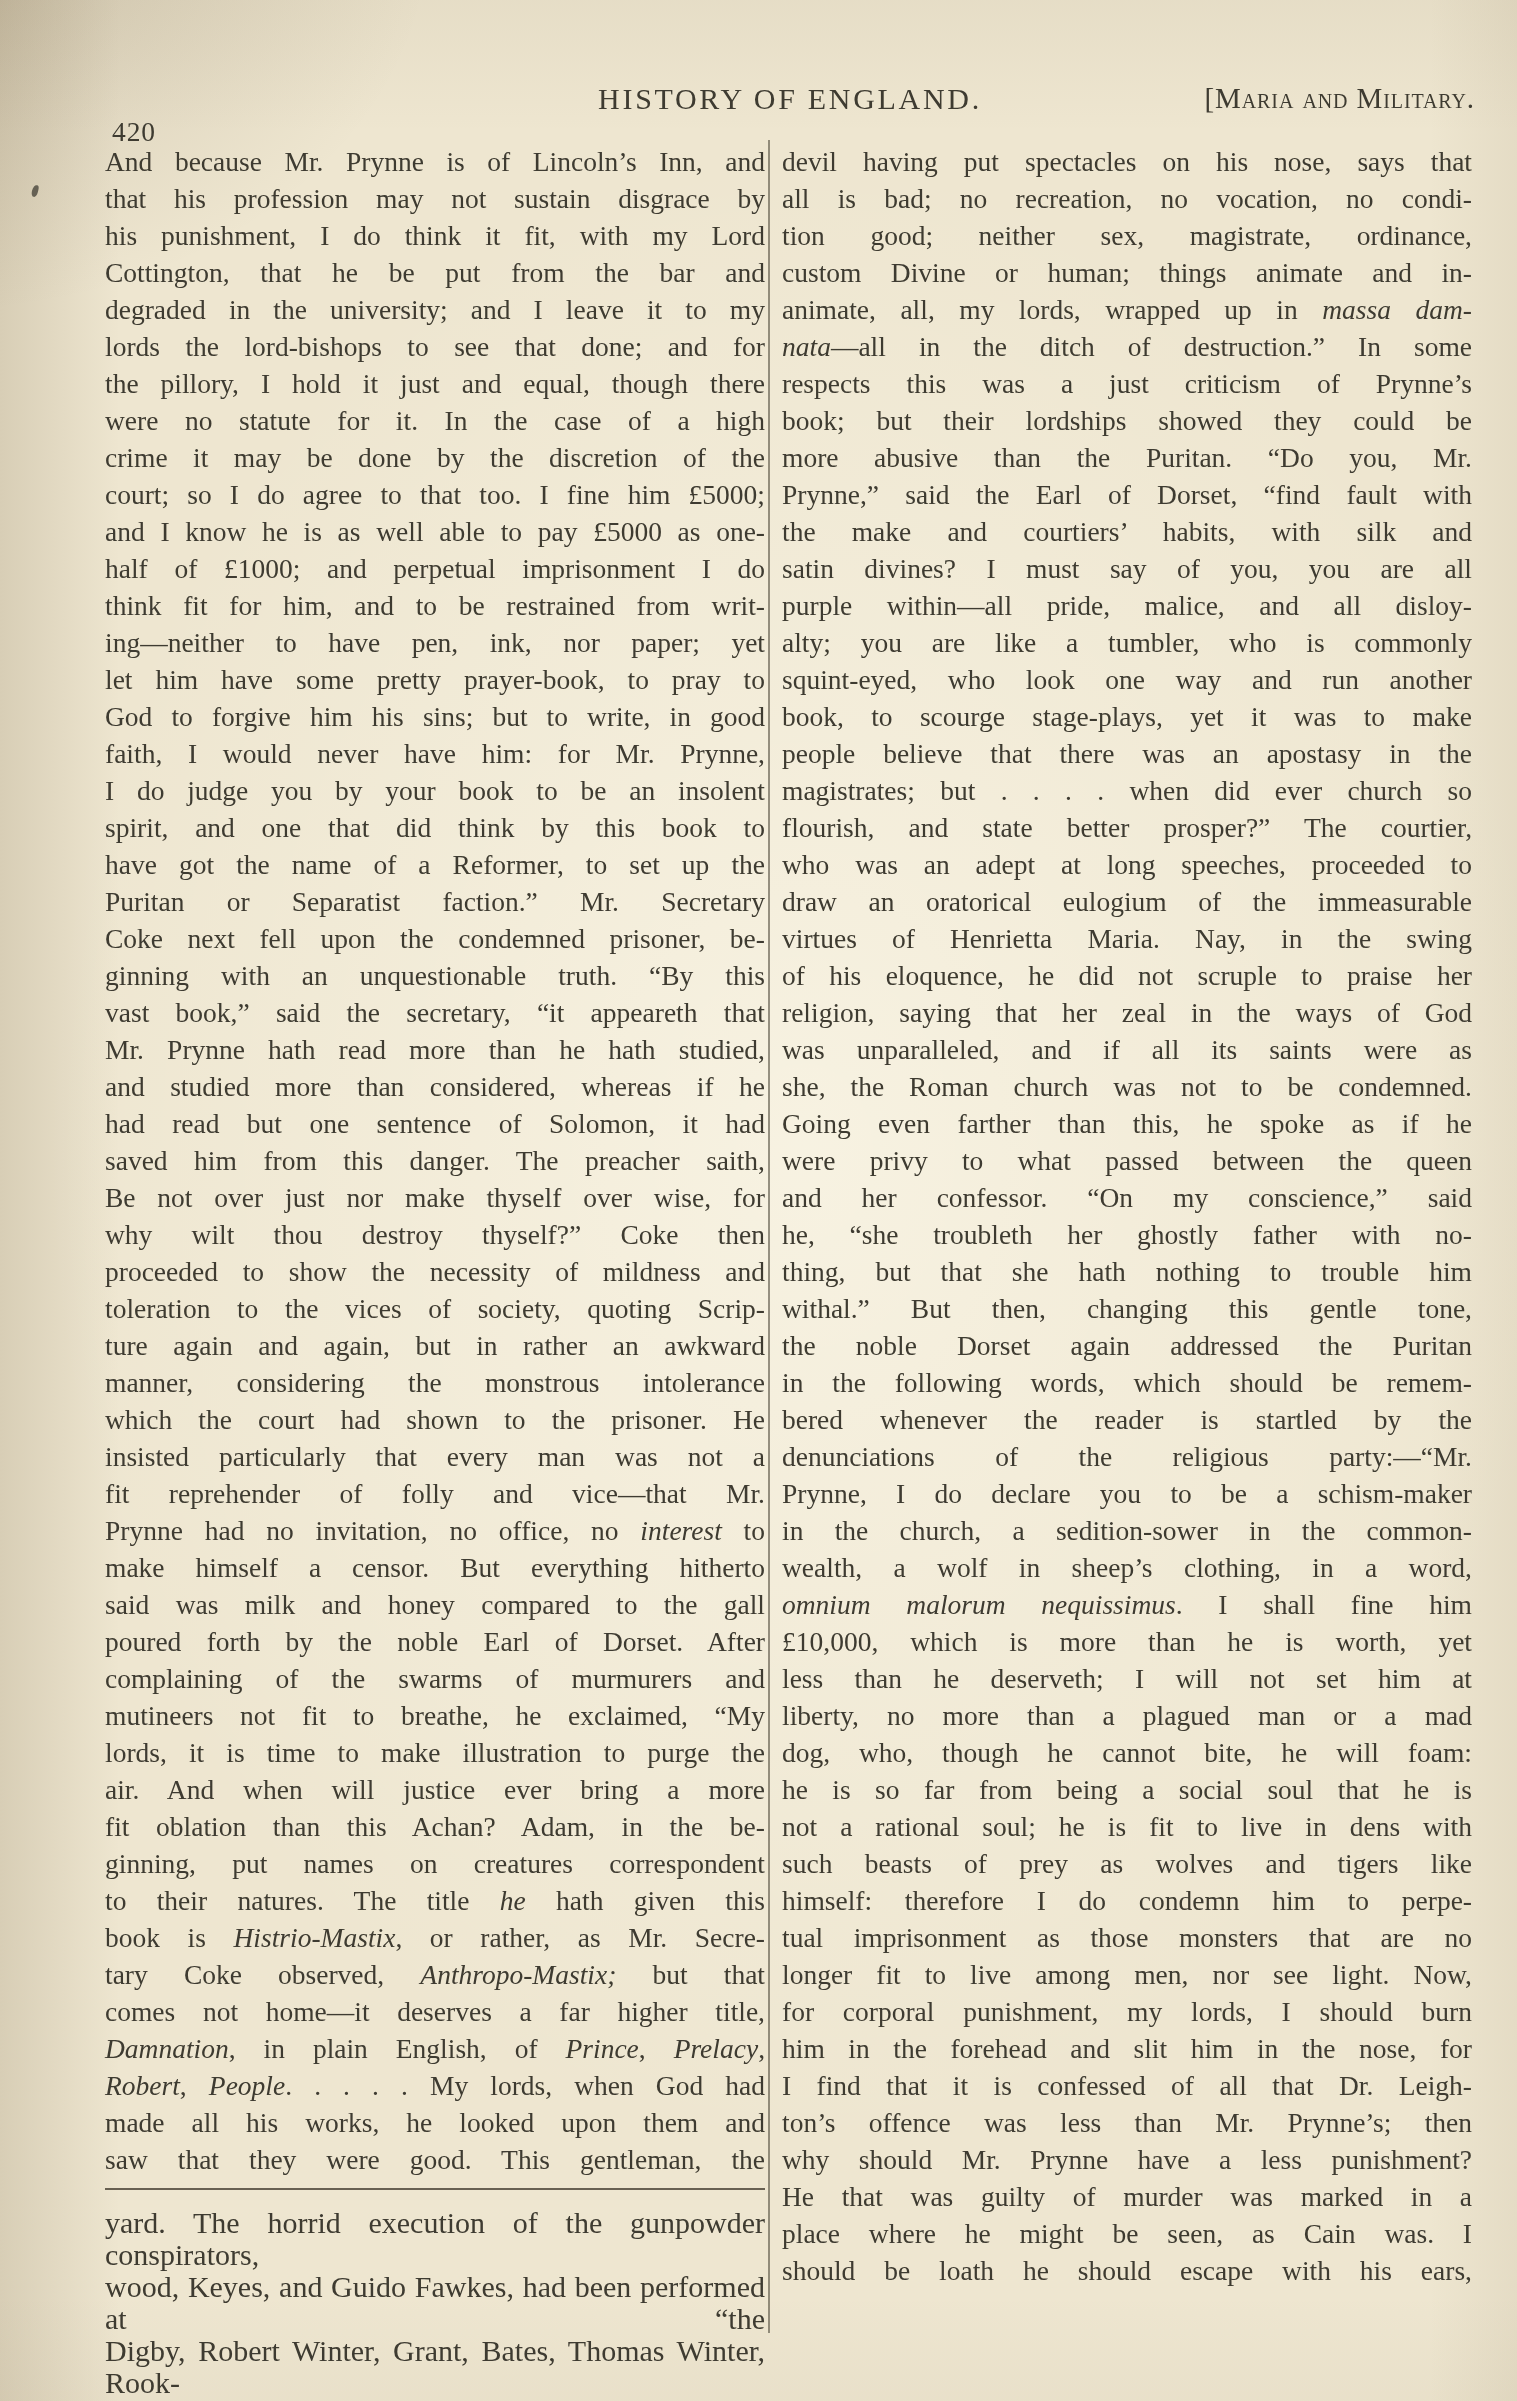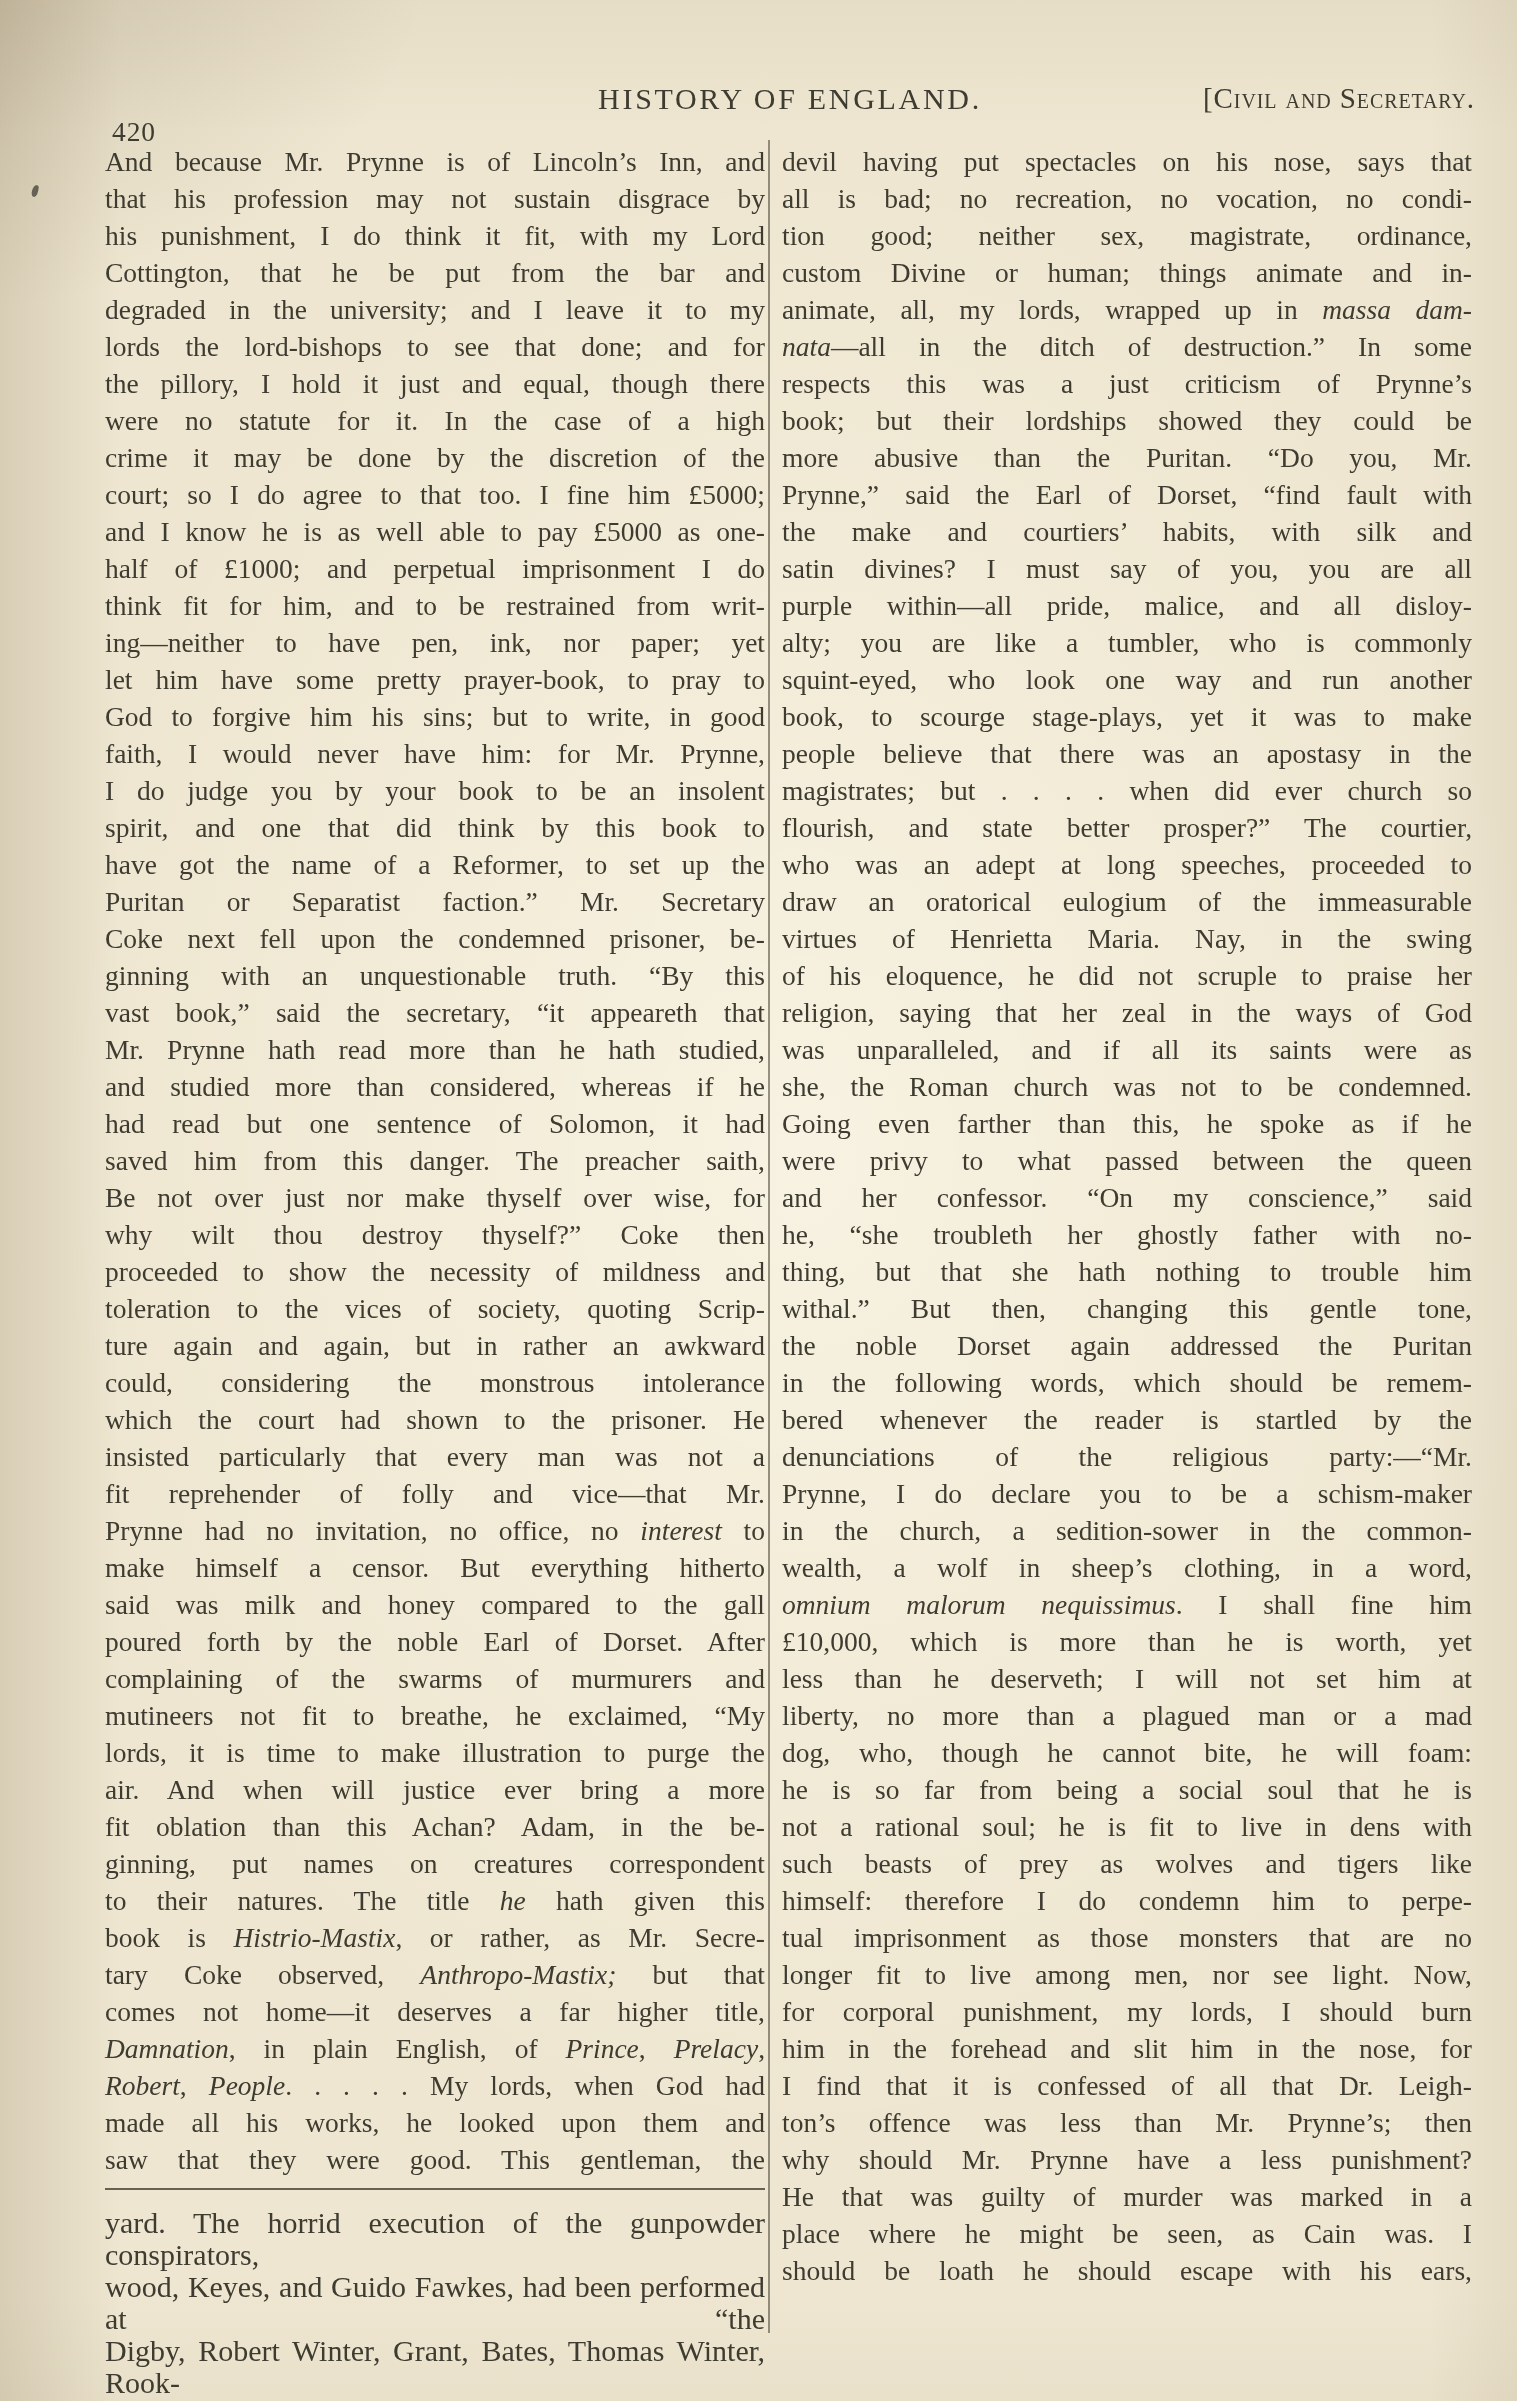--- a/index.html
+++ b/index.html
@@ -35,21 +35,21 @@
   .ink-speck{position:absolute;left:32px;top:185px;width:6.2px;height:12.4px;background:#4a463c;border-radius:60% 40% 50% 50%;transform:rotate(14deg);opacity:0.8;}
 </style>
 </head>
 <body>
 
 <div class="page">
 
   <div class="header-row">
     <span class="page-number">420</span>
     <span class="running-title">HISTORY OF ENGLAND.</span>
-    <span class="section-label">[Civil and Secretary.</span>
+    <span class="section-label">[Maria and Military.</span>
   </div>
 
   <span class="ink-speck"></span>
 
   <div class="column col-left">
       <div class="line">And because Mr. Prynne is of Lincoln’s Inn, and</div>
       <div class="line">that his profession may not sustain disgrace by</div>
       <div class="line">his punishment, I do think it fit, with my Lord</div>
       <div class="line">Cottington, that he be put from the bar and</div>
       <div class="line">degraded in the university; and I leave it to my</div>
@@ -74,21 +74,21 @@
       <div class="line">vast book,” said the secretary, “it appeareth that</div>
       <div class="line">Mr. Prynne hath read more than he hath studied,</div>
       <div class="line">and studied more than considered, whereas if he</div>
       <div class="line">had read but one sentence of Solomon, it had</div>
       <div class="line">saved him from this danger.  The preacher saith,</div>
       <div class="line">Be not over just nor make thyself over wise, for</div>
       <div class="line">why wilt thou destroy thyself?”  Coke then</div>
       <div class="line">proceeded to show the necessity of mildness and</div>
       <div class="line">toleration to the vices of society, quoting Scrip-</div>
       <div class="line">ture again and again, but in rather an awkward</div>
-      <div class="line">could, considering the monstrous intolerance</div>
+      <div class="line">manner, considering the monstrous intolerance</div>
       <div class="line">which the court had shown to the prisoner.  He</div>
       <div class="line">insisted particularly that every man was not a</div>
       <div class="line">fit reprehender of folly and vice—that Mr.</div>
       <div class="line">Prynne had no invitation, no office, no <i>interest</i> to</div>
       <div class="line">make himself a censor.  But everything hitherto</div>
       <div class="line">said was milk and honey compared to the gall</div>
       <div class="line">poured forth by the noble Earl of Dorset.  After</div>
       <div class="line">complaining of the swarms of murmurers and</div>
       <div class="line">mutineers not fit to breathe, he exclaimed, “My</div>
       <div class="line">lords, it is time to make illustration to purge the</div>

